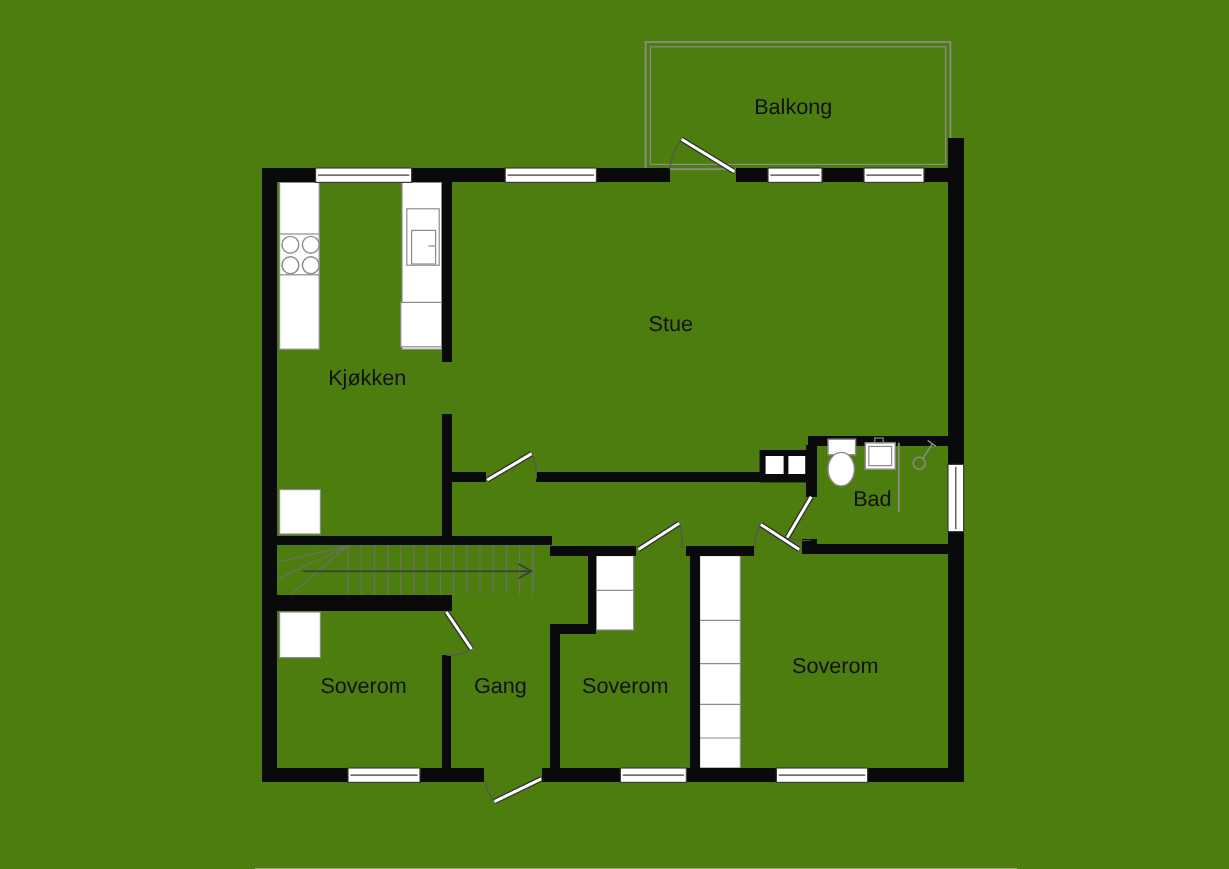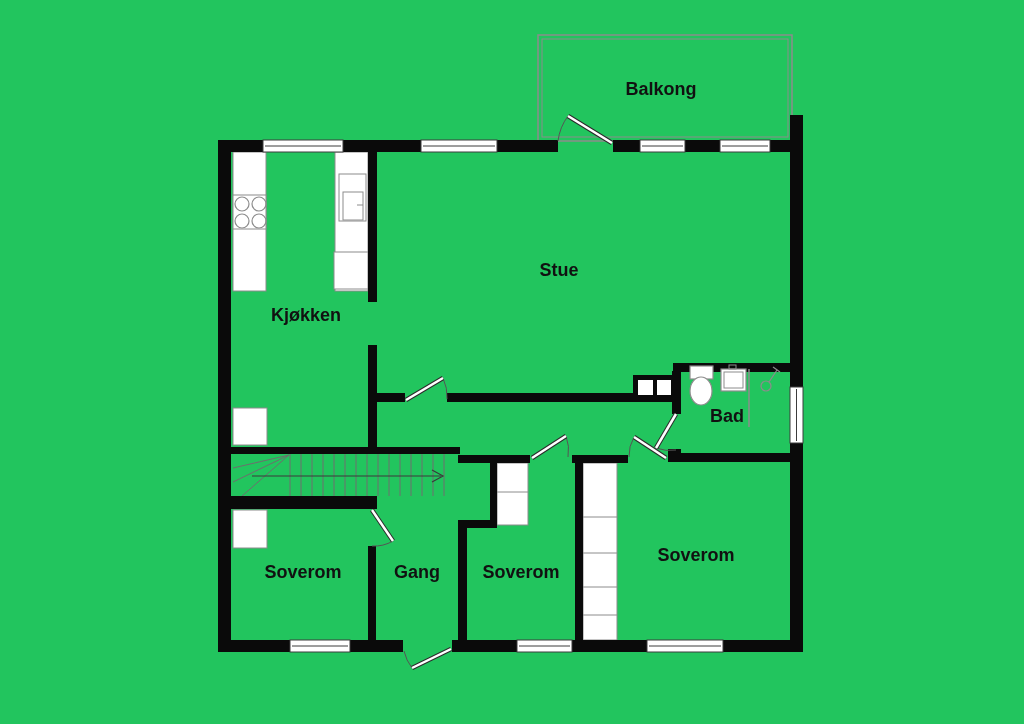--- a/index.html
+++ b/index.html
@@ -1,17 +1,17 @@
 <!DOCTYPE html>
 <html><head>
 <meta charset="utf-8">
 <style>
   html,body{margin:0;padding:0;background:#ffffff;}
-  .page{width:1024px;height:724px;background:#22c55e;position:relative;overflow:hidden;
-        font-family:"Liberation Sans", sans-serif;font-weight:bold;}
+  .page{width:1024px;height:724px;background:#4d7c0f;position:relative;overflow:hidden;
+        font-family:"Liberation Sans", sans-serif;}
   svg text{font-family:"Liberation Sans", sans-serif;fill:#111111;}
 </style>
 </head>
 <body>
 
 <div class="page">
   <svg id="plan-svg" width="1024" height="724" viewBox="0 0 1024 724" xmlns="http://www.w3.org/2000/svg">
     <g id="g-balcony">
         <rect x="538" y="35" width="254" height="106" fill="none" stroke="#8c8c8c" stroke-width="1.5"></rect>
         <rect x="542" y="39" width="246" height="98" fill="none" stroke="#8c8c8c" stroke-width="1"></rect>

